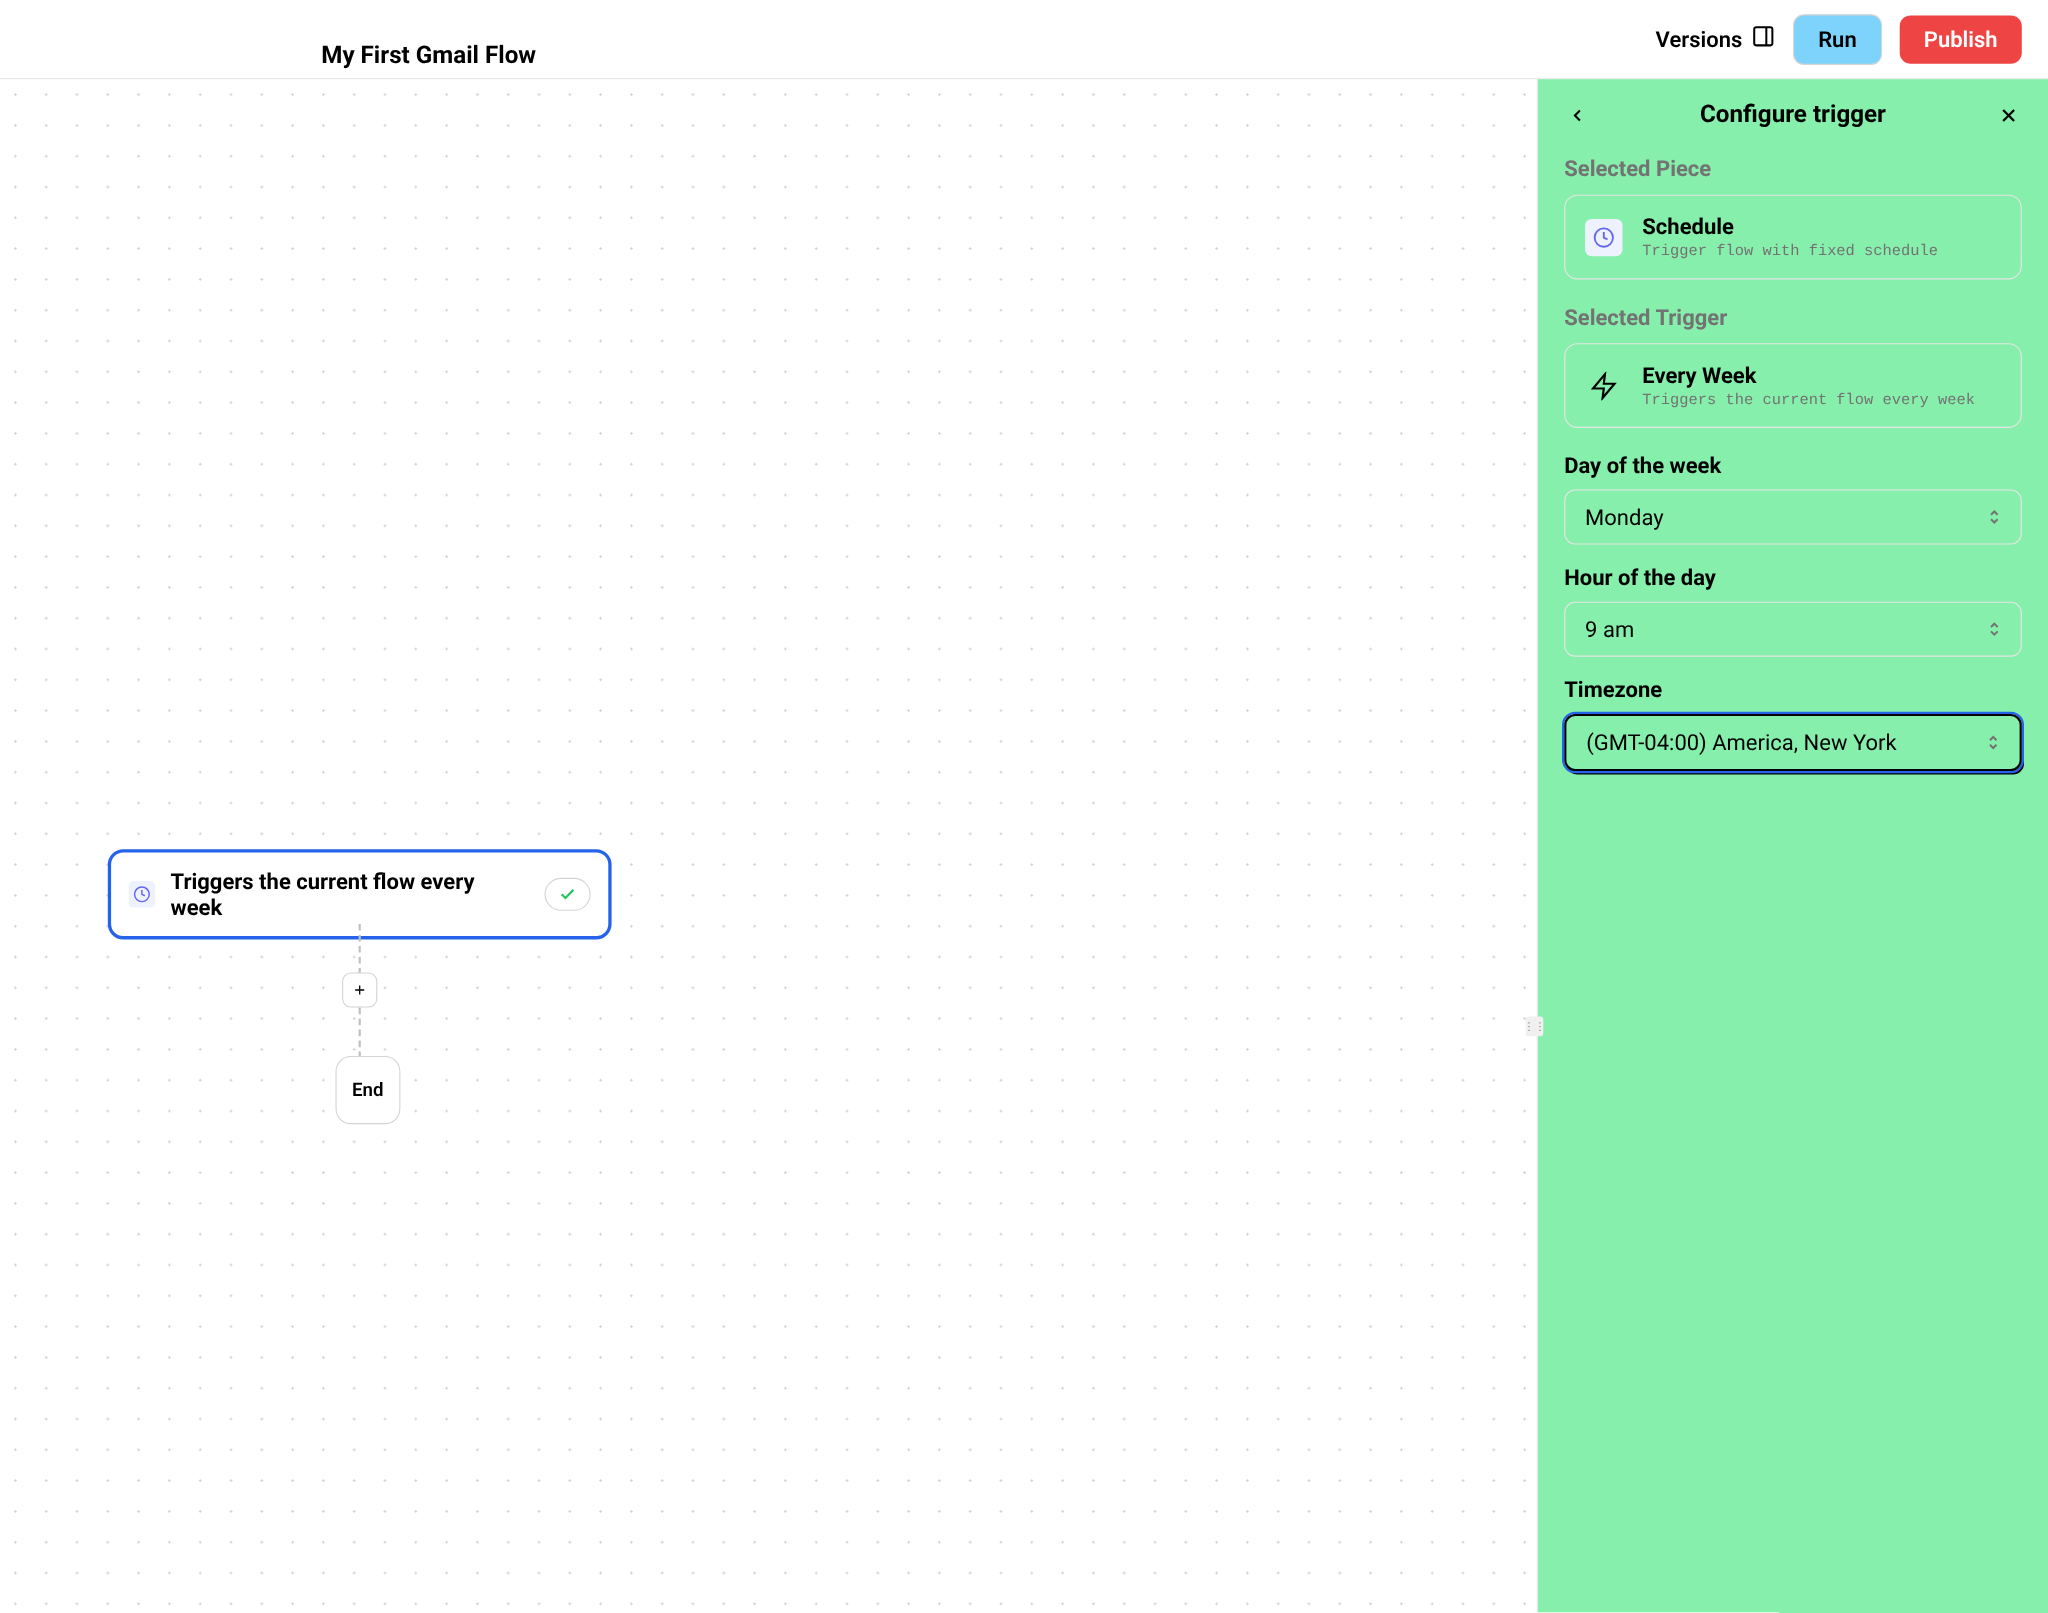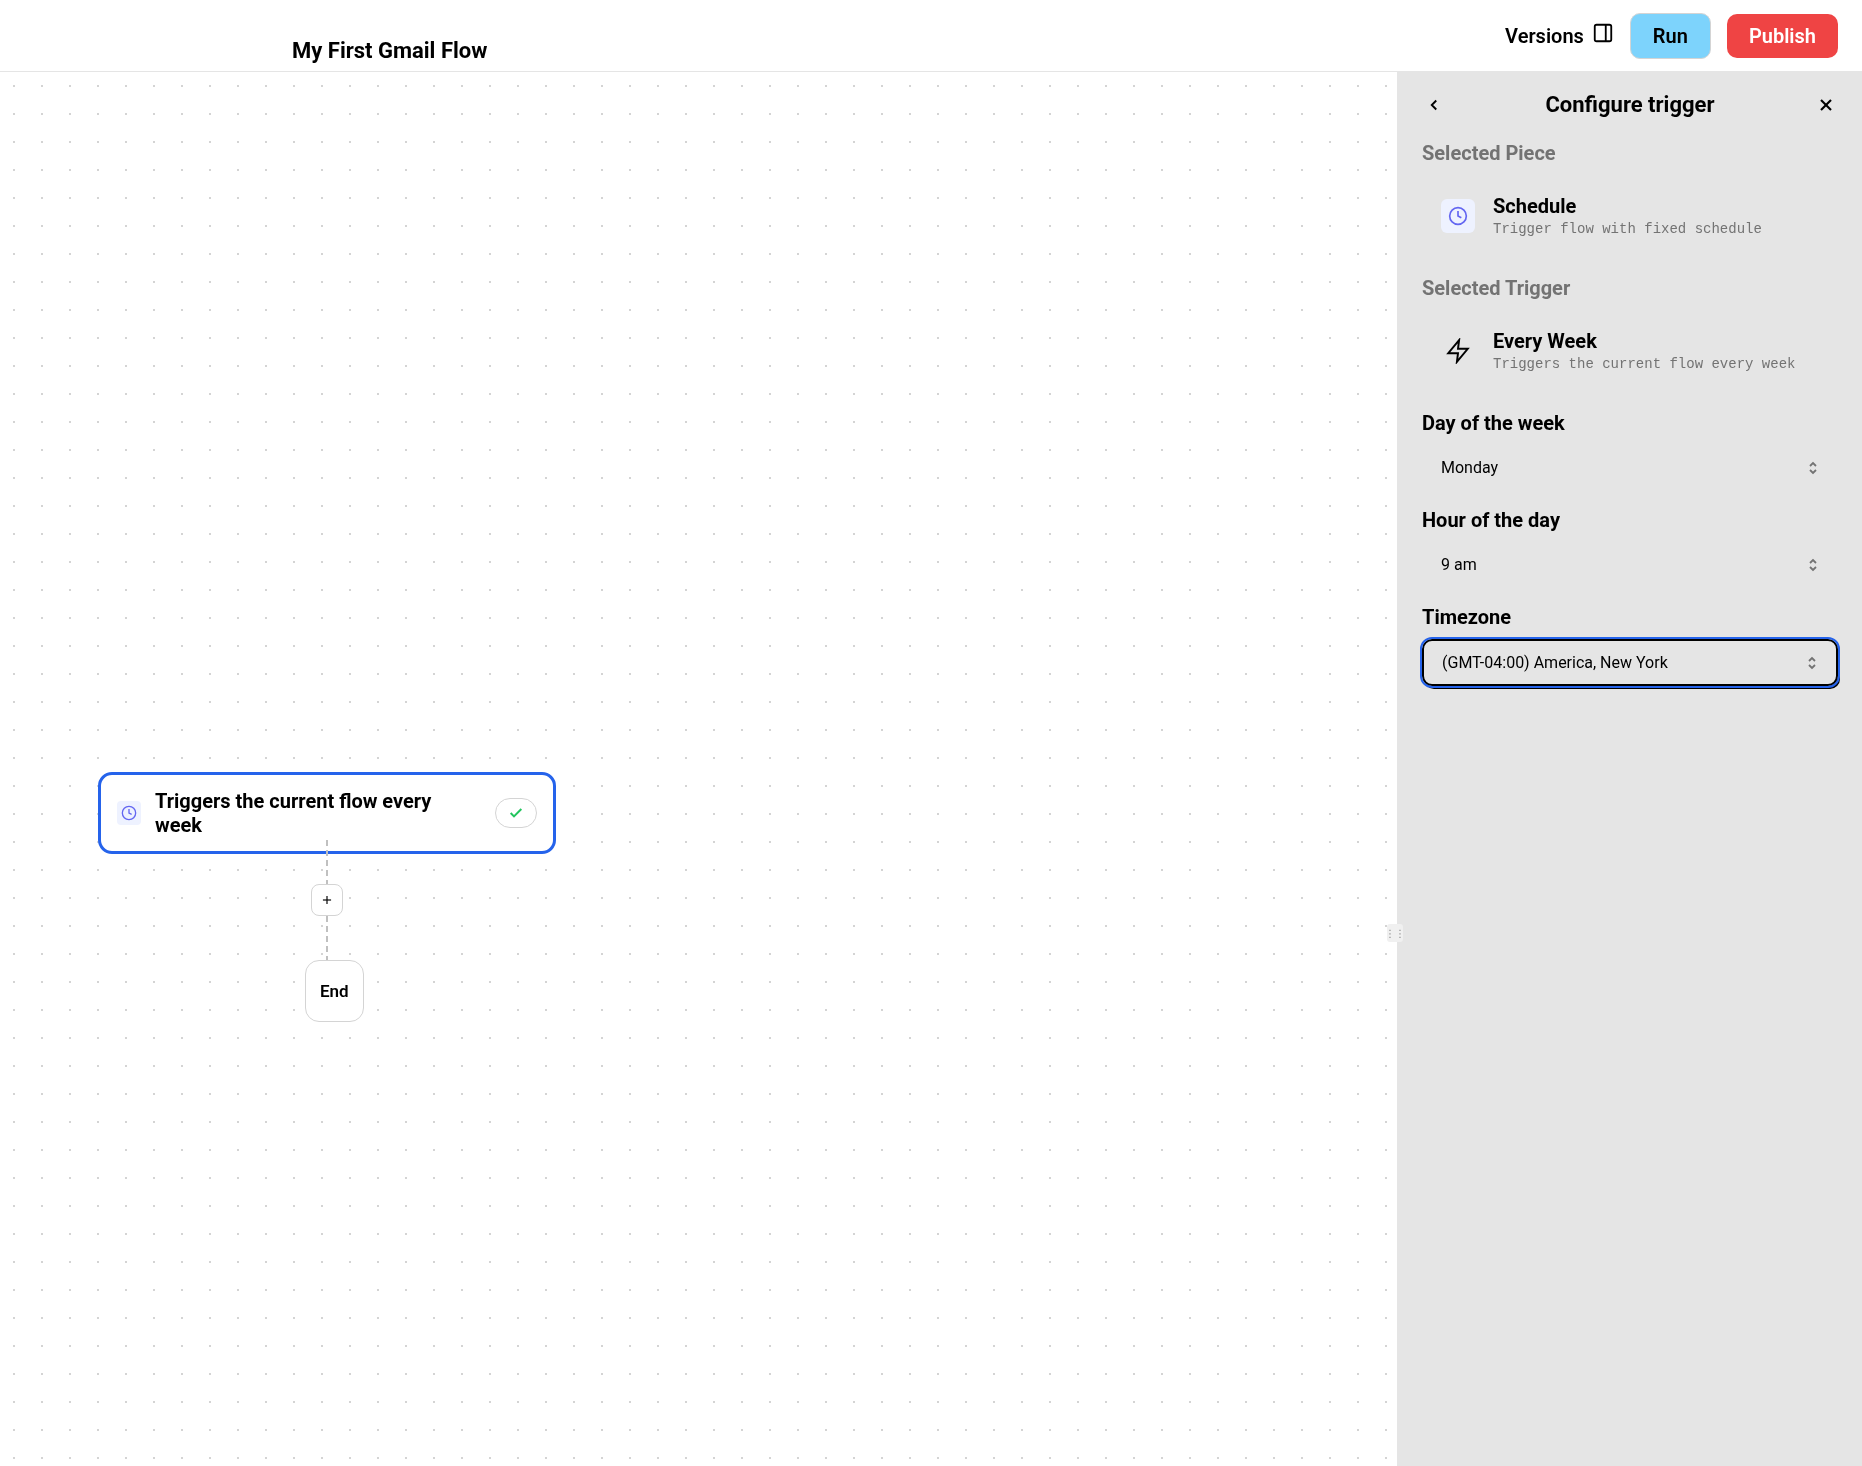--- a/index.html
+++ b/index.html
@@ -160,21 +160,21 @@
       border-radius: 3px;
       display: flex;
       align-items: center;
       justify-content: center;
       font-size: 10px;
       color: #888;
       cursor: ew-resize;
     }
     .sidebar {
       width: 464px;
-      background: #e5e5e5;
+      background: #86efac;
       padding: 20px 24px;
       overflow-y: auto;
     }
     .sidebar-header {
       display: flex;
       align-items: center;
       justify-content: space-between;
       margin-bottom: 24px;
     }
     .back-btn, .close-btn {
@@ -243,21 +243,21 @@
       border: 1px solid #e5e5e5;
       border-radius: 10px;
       padding: 12px 18px;
       display: flex;
       align-items: center;
       justify-content: space-between;
       margin-bottom: 18px;
       cursor: pointer;
     }
     .field-select-value {
-      font-size: 16px;
+      font-size: 20px;
     }
     .field-select.focused {
       border: 2px solid #000000;
       outline: 2px solid #2563eb;
       outline-offset: 0px;
       box-shadow: 2px 3px 0 0 #000000;
     }
     .chevron-up-down {
       display: inline-flex;
       flex-direction: column;

